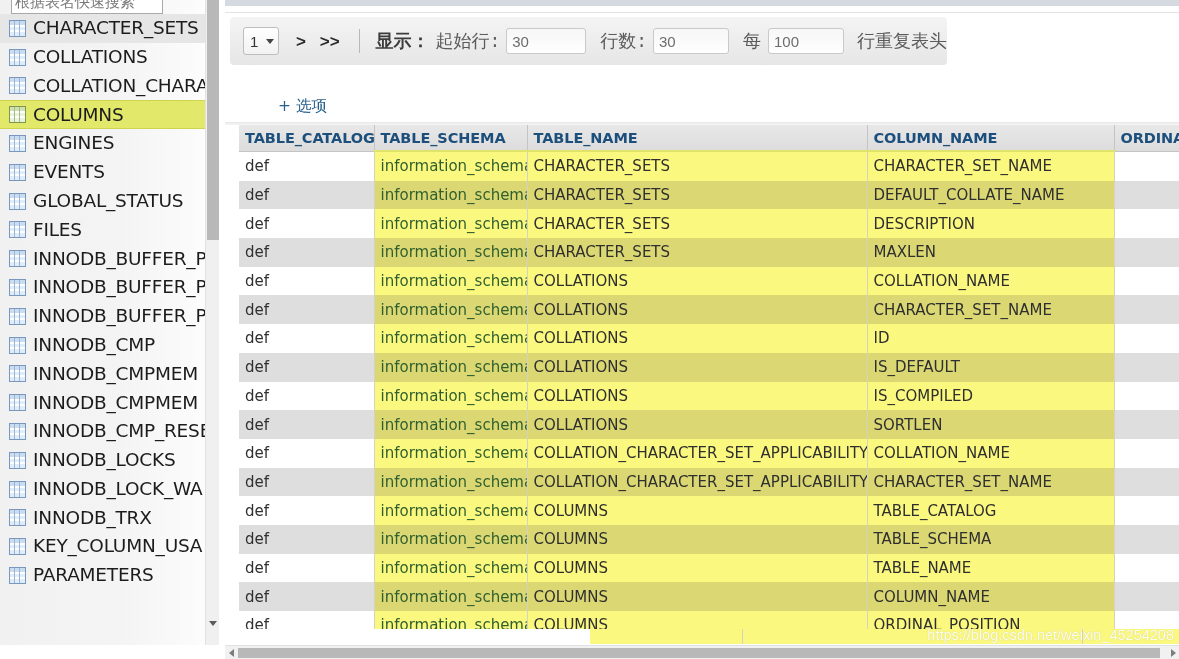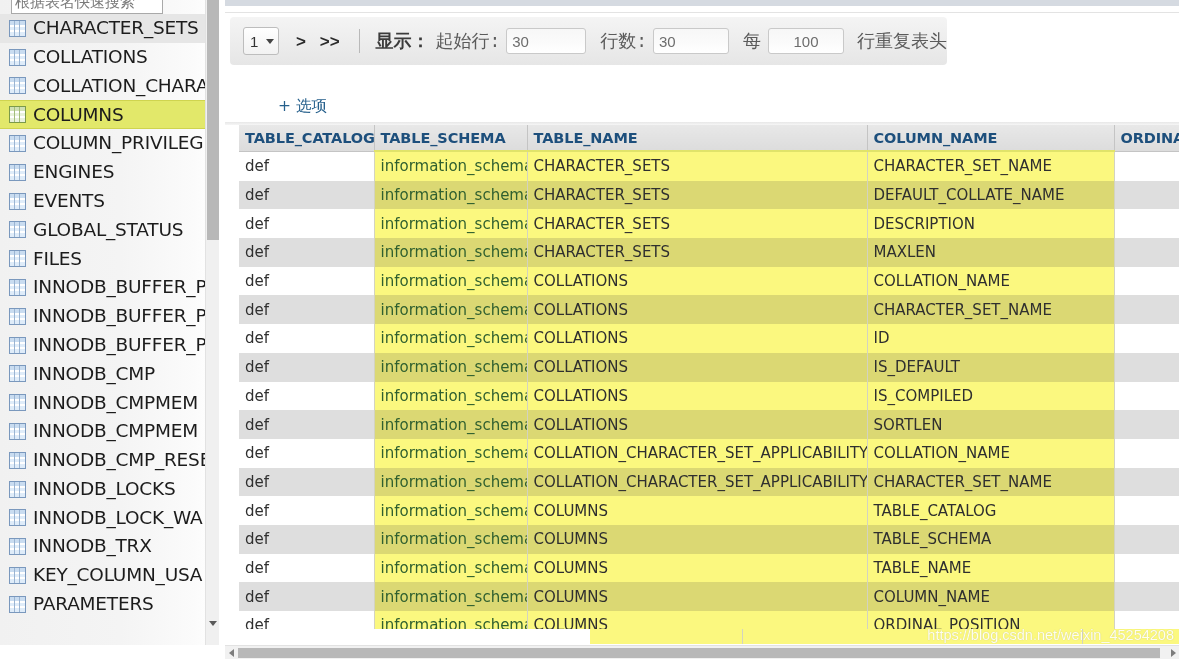--- a/index.html
+++ b/index.html
@@ -233,21 +233,21 @@
     border-radius: 3px;
     background: linear-gradient(to bottom, #f7f7f7 0%, #fbfbfb 60%, #ffffff 100%);
     font-family: "Liberation Sans", sans-serif;
     font-size: 15px;
     color: #6d6d6d;
     padding: 12px 5px;
     outline: none;
   }
   #inp-start { width: 80px; margin-left: 6px; }
   #inp-rows  { width: 76px; margin-left: 6px; }
-  #inp-every { width: 76px; margin-left: 7px; text-align: center; }
+  #inp-every { width: 76px; margin-left: 7px; }
   #lbl-rows  { margin-left: 14px; }
   #lbl-every { margin-left: 14px; }
   #lbl-repeat{ margin-left: 13px; }
 
   
   #options-link {
     position: absolute;
     left: 5px; top: 96px;
     font-family: "DejaVu Sans", "Liberation Sans", sans-serif;
     font-size: 15.5px;
@@ -390,24 +390,20 @@
           <span class="tree-ico"></span>
           <span class="tree-label">COLLATIONS</span>
         </div>
         <div class="tree-item">
           <span class="tree-ico"></span>
           <span class="tree-label">COLLATION_CHARA</span>
         </div>
         <div class="tree-item selected">
           <span class="tree-ico"></span>
           <span class="tree-label">COLUMNS</span>
-        </div>
-        <div class="tree-item">
-          <span class="tree-ico"></span>
-          <span class="tree-label">COLUMN_PRIVILEG</span>
         </div>
         <div class="tree-item">
           <span class="tree-ico"></span>
           <span class="tree-label">ENGINES</span>
         </div>
         <div class="tree-item">
           <span class="tree-ico"></span>
           <span class="tree-label">EVENTS</span>
         </div>
         <div class="tree-item">

